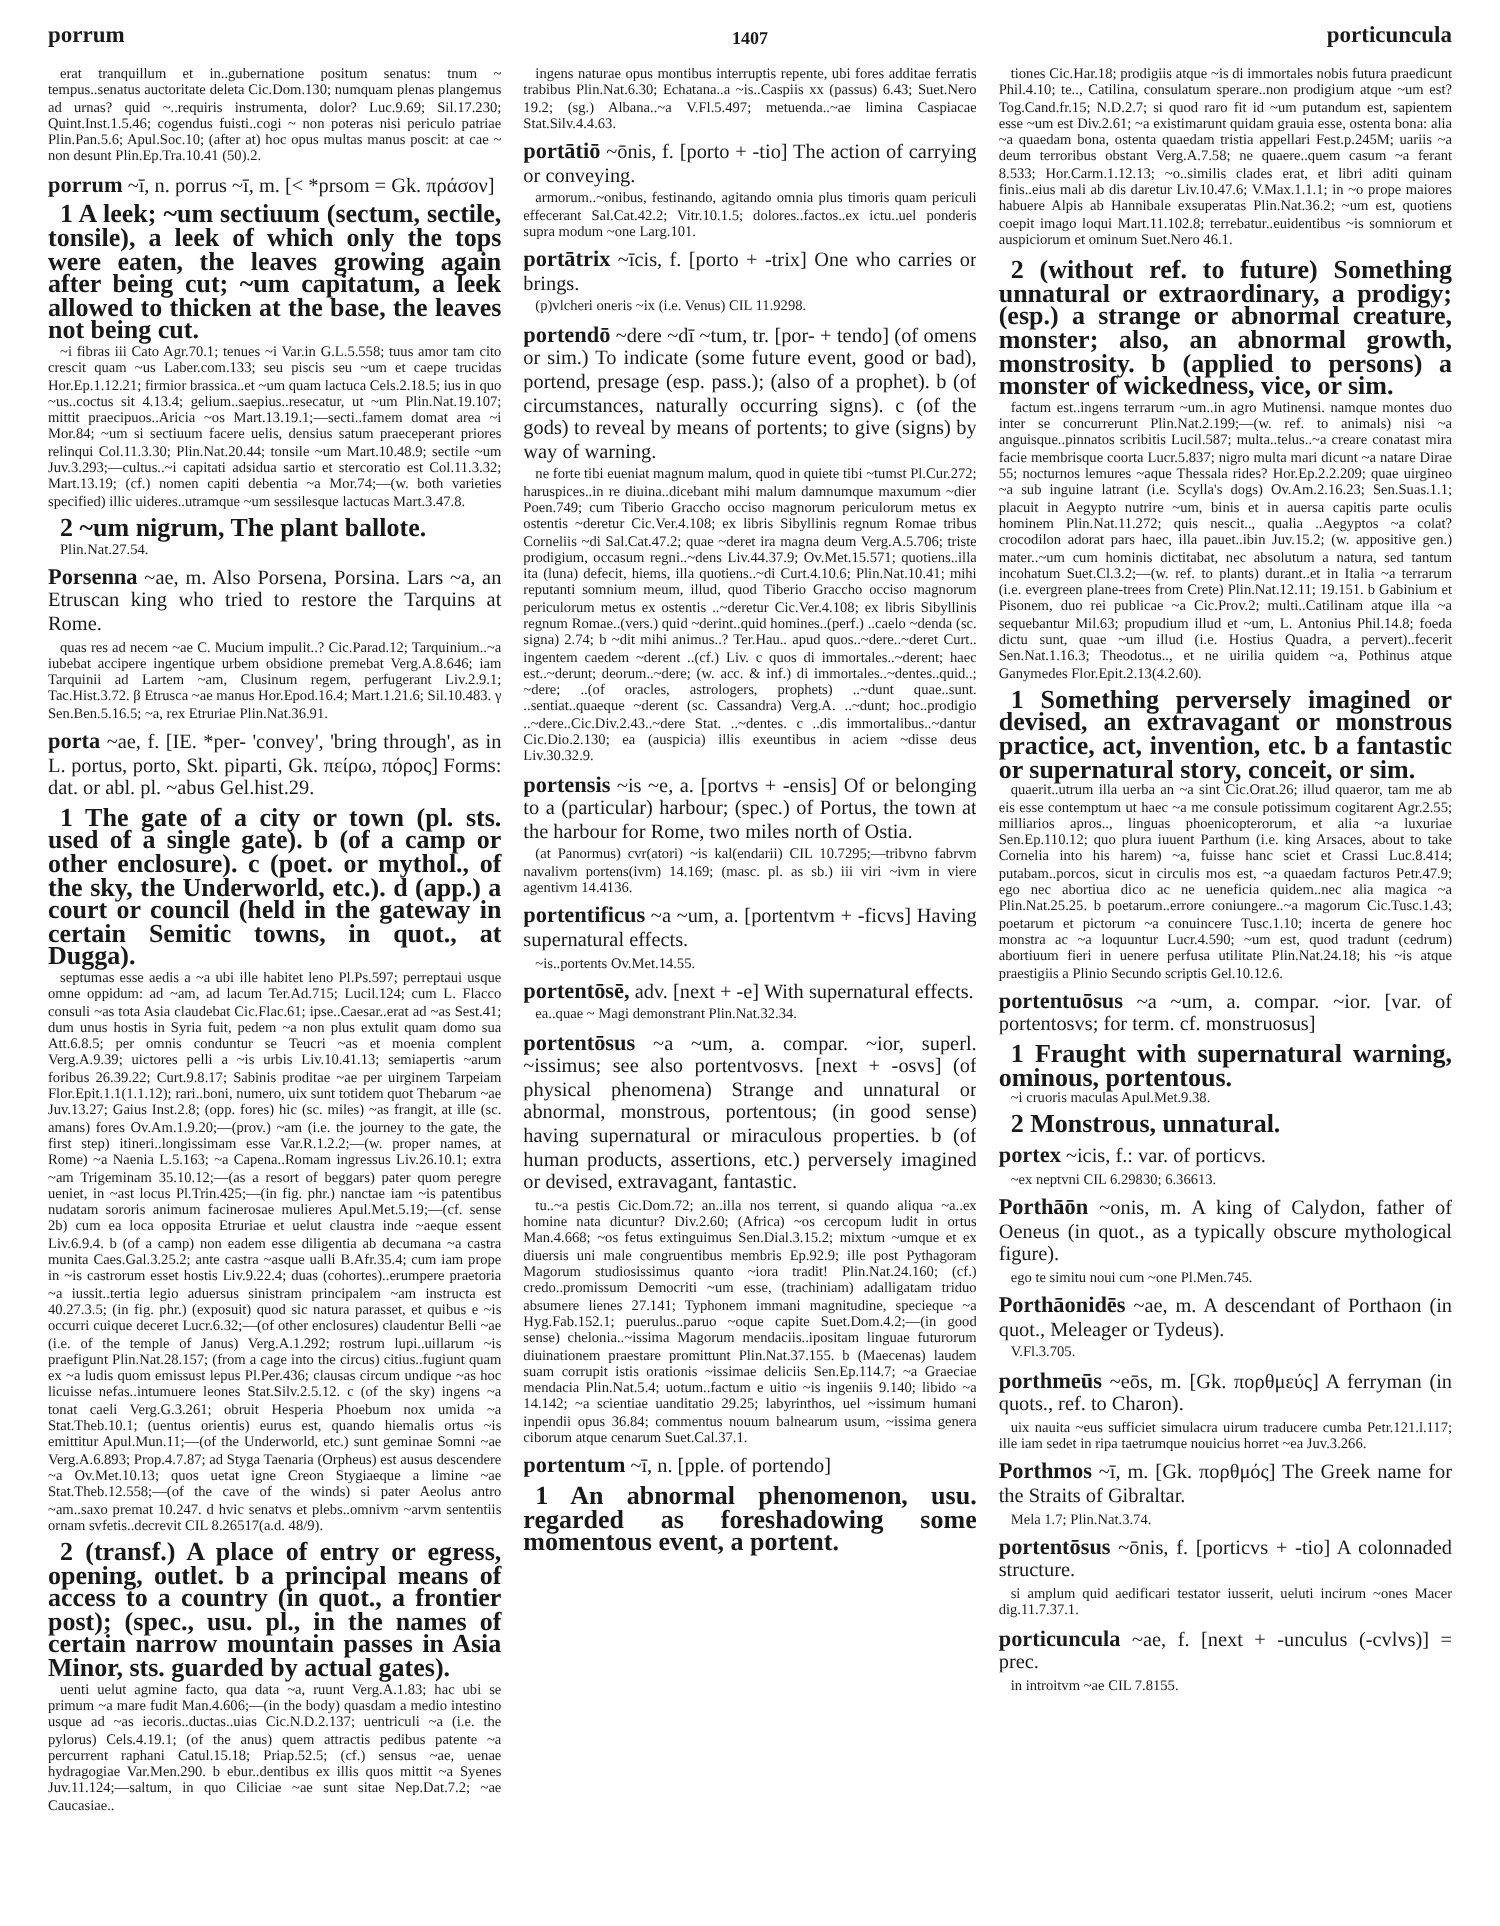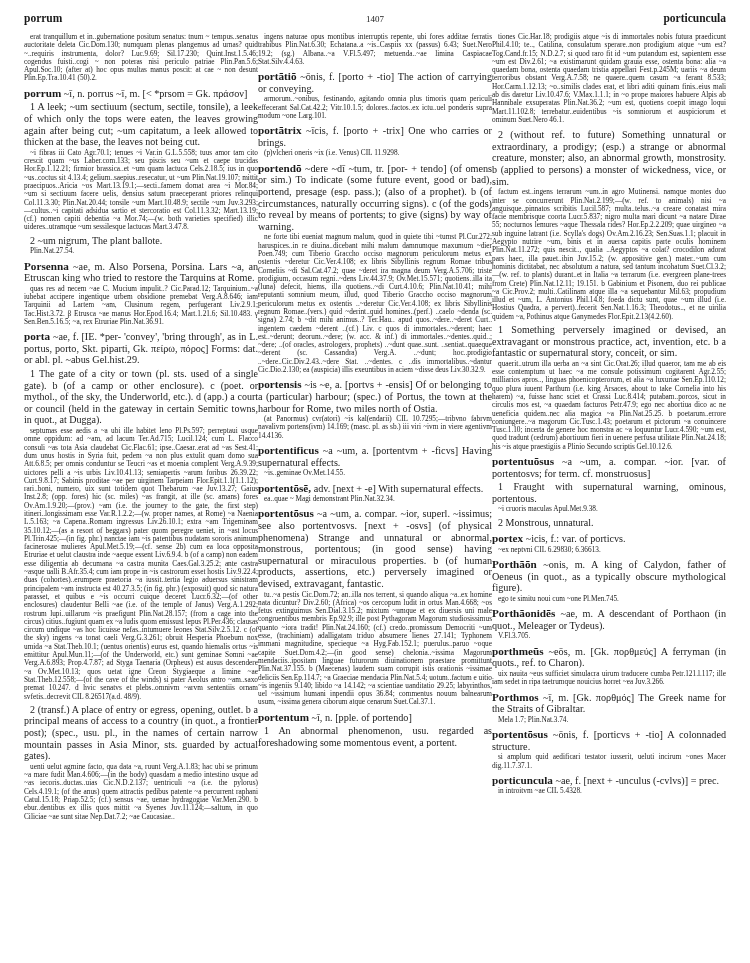--- a/index.html
+++ b/index.html
@@ -1,26 +1,26 @@
 <!DOCTYPE html>
 <html><head>
 <meta charset="utf-8">
 <style>
   html, body { margin: 0; padding: 0; background: #ffffff; }
   body { width: 750px; height: 963px; overflow: hidden; position: relative; color: #1a1a1a; font-family: "DejaVu Serif", "Liberation Serif", serif; }
   .header { position: absolute; top: 12px; left: 24px; right: 24px; height: 18px; }
   .hw-left { position: absolute; left: 0; top: 0; font-weight: bold; font-size: 11.5px; font-family: "Liberation Serif", serif; }
-  .pageno { position: absolute; left: 50%; top: 2px; transform: translateX(-50%); font-size: 9px; font-family: "Liberation Serif", serif; }
+  .pageno { position: absolute; left: 50%; top: 2px; transform: translateX(-50%); font-size: 9px; font-family: "Liberation Serif", serif; font-weight: bold; }
   .hw-right { position: absolute; right: 0; top: 0; font-weight: bold; font-size: 11.5px; font-family: "Liberation Serif", serif; }
-  .cols { position: absolute; top: 32px; left: 24px; width: 702px; height: 920px; display: flex; }
+  .cols { position: absolute; top: 32px; left: 24px; width: 702px; height: 920px; display: flex; gap: 11px; }
   .col { flex: 1 1 0; overflow: hidden; font-family: "Liberation Serif", serif; }
   .entry { margin: 0 0 5px 0; }
   .def { font-size: 10.2px; line-height: 11.6px; text-align: justify; margin: 0; }
   .cit { font-size: 7.3px; line-height: 8.3px; text-align: justify; margin: 1px 0 3px 0; text-indent: 6px; }
-  .sense { font-size: 10px; line-height: 11.6px; text-align: justify; margin: 2px 0 0 0; text-indent: 6px; }
+  .sense { font-size: 13px; line-height: 11.6px; text-align: justify; margin: 2px 0 0 0; text-indent: 6px; font-weight: bold; }
   .headword { font-weight: bold; font-size: 11.2px; }
   .lead { margin-bottom: 5px; }
 </style>
 </head>
 <body>
 
 <div class="header">
   <span class="hw-left">porrum</span>
   <span class="pageno">1407</span>
   <span class="hw-right">porticuncula</span>
@@ -61,21 +61,21 @@
       <div class="entry">
         <p class="def"><span class="headword">portendō</span><span> ~dere ~dī ~tum, tr. [por- + tendo] (of omens or sim.) To indicate (some future event, good or bad), portend, presage (esp. pass.); (also of a prophet). b (of circumstances, naturally occurring signs). c (of the gods) to reveal by means of portents; to give (signs) by way of warning.</span></p>
         <p class="cit">ne forte tibi eueniat magnum malum, quod in quiete tibi ~tumst Pl.Cur.272; haruspices..in re diuina..dicebant mihi malum damnumque maxumum ~dier Poen.749; cum Tiberio Graccho occiso magnorum periculorum metus ex ostentis ~deretur Cic.Ver.4.108; ex libris Sibyllinis regnum Romae tribus Corneliis ~di Sal.Cat.47.2; quae ~deret ira magna deum Verg.A.5.706; triste prodigium, occasum regni..~dens Liv.44.37.9; Ov.Met.15.571; quotiens..illa ita (luna) defecit, hiems, illa quotiens..~di Curt.4.10.6; Plin.Nat.10.41; mihi reputanti somnium meum, illud, quod Tiberio Graccho occiso magnorum periculorum metus ex ostentis ..~deretur Cic.Ver.4.108; ex libris Sibyllinis regnum Romae..(vers.) quid ~derint..quid homines..(perf.) ..caelo ~denda (sc. signa) 2.74; b ~dit mihi animus..? Ter.Hau.. apud quos..~dere..~deret Curt.. ingentem caedem ~derent ..(cf.) Liv. c quos di immortales..~derent; haec est..~derunt; deorum..~dere; (w. acc. &amp; inf.) di immortales..~dentes..quid..; ~dere; ..(of oracles, astrologers, prophets) ..~dunt quae..sunt. ..sentiat..quaeque ~derent (sc. Cassandra) Verg.A. ..~dunt; hoc..prodigio ..~dere..Cic.Div.2.43..~dere Stat. ..~dentes. c ..dis immortalibus..~dantur Cic.Dio.2.130; ea (auspicia) illis exeuntibus in aciem ~disse deus Liv.30.32.9.</p>
       </div>
       <div class="entry">
         <p class="def"><span class="headword">portensis</span><span> ~is ~e, a. [portvs + -ensis] Of or belonging to a (particular) harbour; (spec.) of Portus, the town at the harbour for Rome, two miles north of Ostia.</span></p>
         <p class="cit">(at Panormus) cvr(atori) ~is kal(endarii) CIL 10.7295;—tribvno fabrvm navalivm portens(ivm) 14.169; (masc. pl. as sb.) iii viri ~ivm in viere agentivm 14.4136.</p>
       </div>
       <div class="entry">
         <p class="def"><span class="headword">portentificus</span><span> ~a ~um, a. [portentvm + -ficvs] Having supernatural effects.</span></p>
-        <p class="cit">~is..geminae Ov.Met.14.55.</p>
+        <p class="cit">~is..portents Ov.Met.14.55.</p>
       </div>
       <div class="entry">
         <p class="def"><span class="headword">portentōsē,</span><span> adv. [next + -e] With supernatural effects.</span></p>
         <p class="cit">ea..quae ~ Magi demonstrant Plin.Nat.32.34.</p>
       </div>
       <div class="entry">
         <p class="def"><span class="headword">portentōsus</span><span> ~a ~um, a. compar. ~ior, superl. ~issimus; see also portentvosvs. [next + -osvs] (of physical phenomena) Strange and unnatural or abnormal, monstrous, portentous; (in good sense) having supernatural or miraculous properties. b (of human products, assertions, etc.) perversely imagined or devised, extravagant, fantastic.</span></p>
         <p class="cit">tu..~a pestis Cic.Dom.72; an..illa nos terrent, si quando aliqua ~a..ex homine nata dicuntur? Div.2.60; (Africa) ~os cercopum ludit in ortus Man.4.668; ~os fetus extinguimus Sen.Dial.3.15.2; mixtum ~umque et ex diuersis uni male congruentibus membris Ep.92.9; ille post Pythagoram Magorum studiosissimus quanto ~iora tradit! Plin.Nat.24.160; (cf.) credo..promissum Democriti ~um esse, (trachiniam) adalligatam triduo absumere lienes 27.141; Typhonem immani magnitudine, specieque ~a Hyg.Fab.152.1; puerulus..paruo ~oque capite Suet.Dom.4.2;—(in good sense) chelonia..~issima Magorum mendaciis..ipositam linguae futurorum diuinationem praestare promittunt Plin.Nat.37.155. b (Maecenas) laudem suam corrupit istis orationis ~issimae deliciis Sen.Ep.114.7; ~a Graeciae mendacia Plin.Nat.5.4; uotum..factum e uitio ~is ingeniis 9.140; libido ~a 14.142; ~a scientiae uanditatio 29.25; labyrinthos, uel ~issimum humani inpendii opus 36.84; commentus nouum balnearum usum, ~issima genera ciborum atque cenarum Suet.Cal.37.1.</p>
       </div>
       <div class="entry">
@@ -116,16 +116,16 @@
       <div class="entry">
         <p class="def"><span class="headword">Porthmos</span><span> ~ī, m. [Gk. πορθμός] The Greek name for the Straits of Gibraltar.</span></p>
         <p class="cit">Mela 1.7; Plin.Nat.3.74.</p>
       </div>
       <div class="entry">
         <p class="def"><span class="headword">portentōsus</span><span> ~ōnis, f. [porticvs + -tio] A colonnaded structure.</span></p>
         <p class="cit">si amplum quid aedificari testator iusserit, ueluti incirum ~ones Macer dig.11.7.37.1.</p>
       </div>
       <div class="entry">
         <p class="def"><span class="headword">porticuncula</span><span> ~ae, f. [next + -unculus (-cvlvs)] = prec.</span></p>
-        <p class="cit">in introitvm ~ae CIL 5.4328.</p>
+        <p class="cit">in introitvm ~ae CIL 7.8155.</p>
       </div>
     </div>
 </div>
 
 </body></html>

